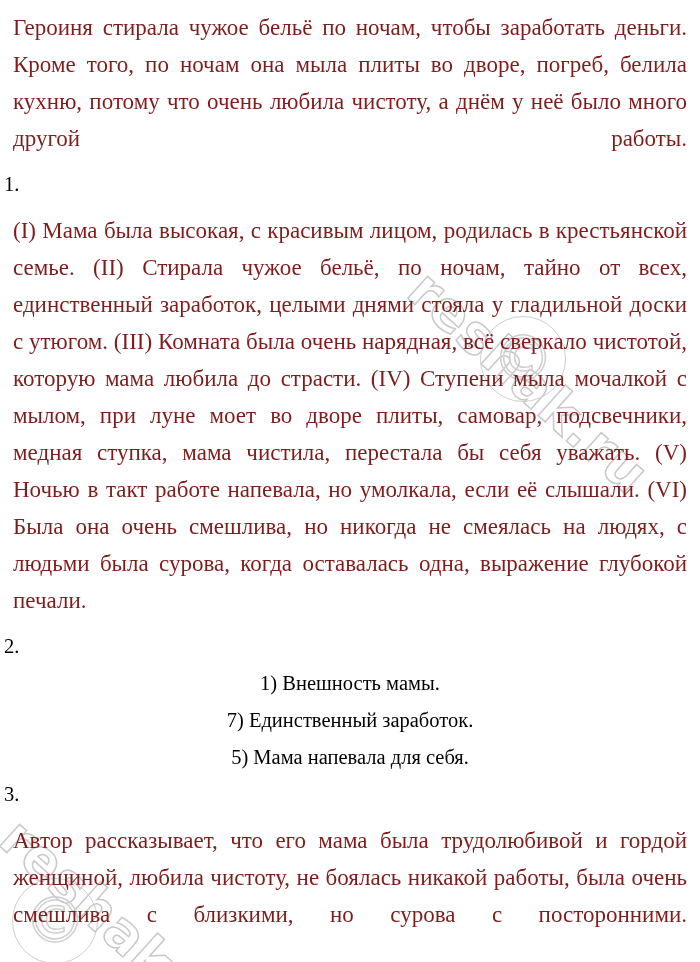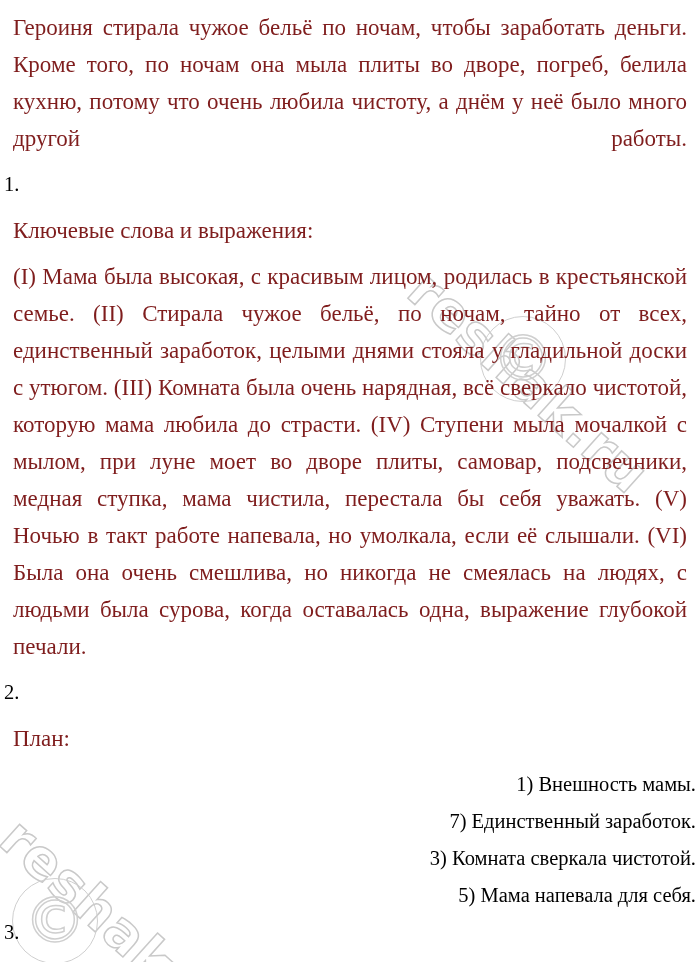--- a/index.html
+++ b/index.html
@@ -43,21 +43,21 @@
   .num {
     font-size: 20.5px;
     line-height: 37px;
     margin: 0;
     text-align: left;
   }
   .list-item {
     font-size: 20.5px;
     line-height: 37px;
     margin: 0;
-    text-align: right;
+    text-align: center;
   }
 
   
   .wm {
     position: absolute;
     z-index: 1;
     pointer-events: none;
     user-select: none;
   }
   .wm-text {
@@ -118,30 +118,27 @@
   <div class="wm-circle"></div>
   <div class="wm-copy">©</div>
 </div>
 
 <div class="page">
 
   <p class="para justify-all">Героиня стирала чужое бельё по ночам, чтобы заработать деньги. Кроме того, по ночам она мыла плиты во дворе, погреб, белила кухню, потому что очень любила чистоту, а днём у неё было много другой работы.</p>
 
   <p class="num">1.</p>
 
-  <p class="para left">Ключевые слова и выражения:</p>
 
   <p class="para justify-all">(I) Мама была высокая, с красивым лицом, родилась в крестьянской семье. (II) Стирала чужое бельё, по ночам, тайно от всех, единственный заработок, целыми днями стояла у гладильной доски с утюгом. (III) Комната была очень нарядная, всё сверкало чистотой, которую мама любила до страсти. (IV) Ступени мыла мочалкой с мылом, при луне моет во дворе плиты, самовар, подсвечники, медная ступка, мама чистила, перестала бы себя уважать. (V) Ночью в такт работе напевала, но умолкала, если её слышали. (VI) Была она очень смешлива, но никогда не смеялась на людях, с людьми была сурова, когда оставалась одна, выражение глубокой печали.</p>
 
   <p class="num">2.</p>
 
-  <p class="para left">План:</p>
 
   <p class="list-item">1) Внешность мамы.</p>
   <p class="list-item">7) Единственный заработок.</p>
-  <p class="list-item">3) Комната сверкала чистотой.</p>
   <p class="list-item">5) Мама напевала для себя.</p>
 
   <p class="num">3.</p>
 
   <p class="para justify-all">Автор рассказывает, что его мама была трудолюбивой и гордой женщиной, любила чистоту, не боялась никакой работы, была очень смешлива с близкими, но сурова с посторонними.</p>
 
 </div>
 
 </body></html>

